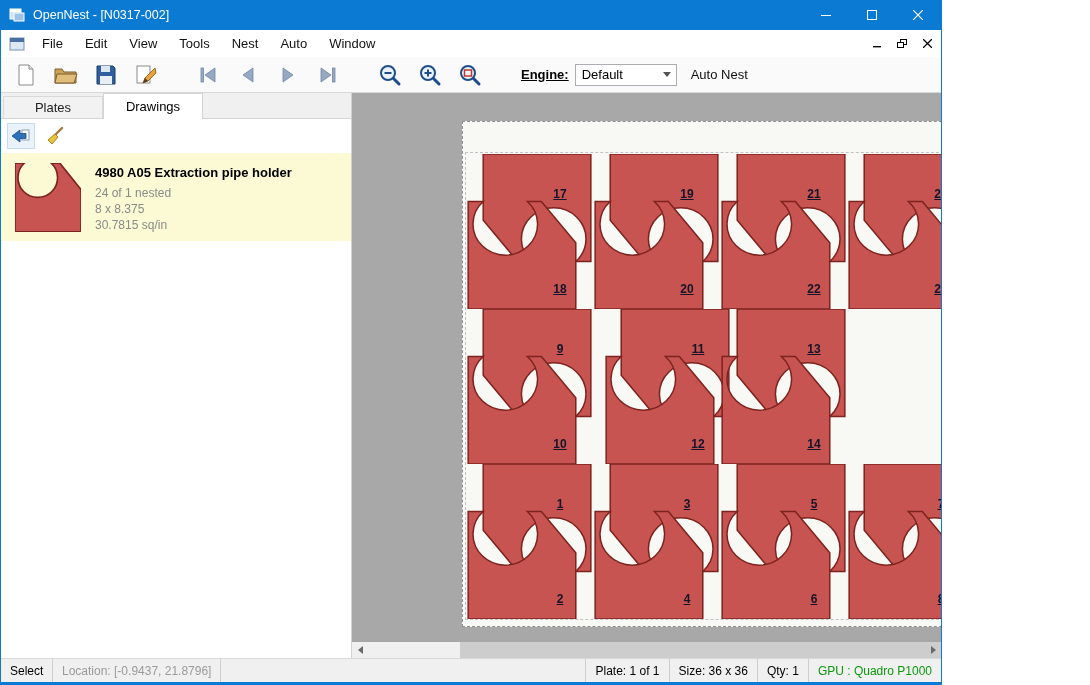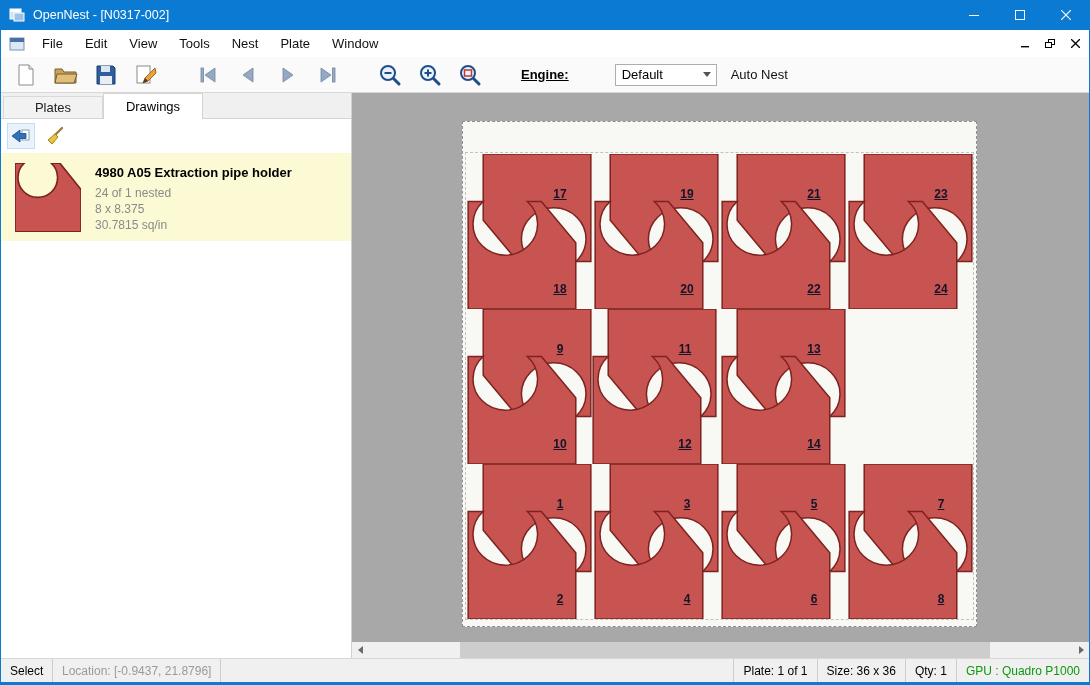--- a/index.html
+++ b/index.html
@@ -1,17 +1,17 @@
 <!DOCTYPE html>
 <html style="--accent: #0a7ad2; --canvas-bg: #a8a8a8; --selection-bg: #fbfad4; --gpu-green: #0a9a0a; --part-fill: #c75450; --part-stroke: #7d231f;"><head>
 <meta charset="utf-8">
 <style>
   * { margin:0; padding:0; box-sizing:border-box; }
   html,body { width:1090px; height:685px; overflow:hidden; font-family:"Liberation Sans", sans-serif; }
-  .window { width:1090px; height:685px; display:flex; flex-direction:column; background:#fff;
+  .window { width:942px; height:685px; display:flex; flex-direction:column; background:#fff;
             border-left:1px solid var(--accent,#0a7ad2); border-right:1px solid var(--accent,#0a7ad2); }
 
   
   .titlebar { height:30px; background:var(--accent,#0a7ad2); display:flex; align-items:center; color:#fff; flex:none; }
   .titlebar .app-icon { margin-left:8px; width:16px; height:16px; }
   .titlebar .title { margin-left:8px; font-size:12.5px; }
   .titlebar .spacer { flex:1; }
   .capbtn { width:46px; height:30px; display:flex; align-items:center; justify-content:center; }
 
   
@@ -22,21 +22,21 @@
   .mdibtn { width:22px; height:22px; display:flex; align-items:center; justify-content:center; margin-right:3px; }
   .mdi-restore-glyph { position:relative; width:10px; height:10px; }
   .mdi-restore-glyph .r1 { position:absolute; left:3px; top:0; width:7px; height:6px; border:1px solid #000; }
   .mdi-restore-glyph .r2 { position:absolute; left:0; top:3px; width:7px; height:6px; border:1px solid #000; background:#fff; }
 
   
   .toolbar { height:36px; background:#fafafa; border-bottom:1px solid #d8d8d8; display:flex; align-items:center; padding-left:10px; flex:none; }
   .tbtn { width:30px; height:28px; display:flex; align-items:center; justify-content:center; margin-right:10px; border:1px solid transparent; }
   .tgap { width:22px; }
   .engine-label { font-size:13px; font-weight:bold; margin:0 6px 0 26px;text-decoration:underline; }
-  .combo { width:102px; height:22px; border:1px solid #abadb3; background:#fff; display:flex; align-items:center; font-size:13px;margin-left:40px; }
+  .combo { width:102px; height:22px; border:1px solid #abadb3; background:#fff; display:flex; align-items:center; font-size:13px; }
   .combo .val { flex:1; padding-left:6px; }
   .combo .dd { width:17px; height:100%; display:flex; align-items:center; justify-content:center; }
   .tri-down { width:0; height:0; border-left:4px solid transparent; border-right:4px solid transparent; border-top:5px solid #535353; }
   .autonest { font-size:13px; margin-left:14px; color:#111; }
 
   
   .main { height:565px; display:flex; flex:none; position:relative; }
 
   .left-panel { width:350px; background:#fff; display:flex; flex-direction:column; }
   .tabstrip { height:26px; background:#f0f0f0; display:flex; align-items:flex-end; padding-left:2px; border-bottom:1px solid #d4d4d4; }
@@ -110,21 +110,21 @@
   <div class="menubar">
     <svg class="mdi-icon" viewBox="0 0 16 14">
       <rect x="1" y="1" width="14" height="12" fill="#dce9f5" stroke="#7a93ad"></rect>
       <rect x="1" y="1" width="14" height="4" fill="#4a6fa5"></rect>
     </svg>
     <span class="menu-item">File</span>
     <span class="menu-item">Edit</span>
     <span class="menu-item">View</span>
     <span class="menu-item">Tools</span>
     <span class="menu-item">Nest</span>
-    <span class="menu-item">Plate</span>
+    <span class="menu-item">Auto</span>
     <span class="menu-item">Window</span>
     <span class="spacer"></span>
     <div class="mdibtn">
       <svg width="9" height="9">
           <rect x="0" y="7" width="8" height="1.4" fill="#000"></rect>
         </svg>
     </div>
     <div class="mdibtn">
       <span class="mdi-restore-glyph">
           <span class="r1"></span>
@@ -293,21 +293,21 @@
     <span class="pnum lower">24</span>
   </div>
           <div class="pair-cell" style="left: 3px; top: 187px;">
     <svg viewBox="0 0 118 150" preserveAspectRatio="none">
       <path transform="translate(16,0) rotate(180 50 52)" d="M 0 0 L 14 0 A 30 30 0 1 0 55 0 L 68 0 L 100 40 L 100 104 L 0 104 Z" stroke-width="1.4" fill="#c75450" stroke="#7d231f"></path>
       <path transform="translate(2,46)" d="M 0 0 L 14 0 A 30 30 0 1 0 55 0 L 68 0 L 100 40 L 100 104 L 0 104 Z" stroke-width="1.4" fill="#c75450" stroke="#7d231f"></path>
     </svg>
     <span class="pnum upper">9</span>
     <span class="pnum lower">10</span>
   </div>
-          <div class="pair-cell" style="left: 128px; top: 187px;">
+          <div class="pair-cell" style="left: 141px; top: 187px;">
     <svg viewBox="0 0 118 150" preserveAspectRatio="none">
       <path transform="translate(16,0) rotate(180 50 52)" d="M 0 0 L 14 0 A 30 30 0 1 0 55 0 L 68 0 L 100 40 L 100 104 L 0 104 Z" stroke-width="1.4" fill="#c75450" stroke="#7d231f"></path>
       <path transform="translate(2,46)" d="M 0 0 L 14 0 A 30 30 0 1 0 55 0 L 68 0 L 100 40 L 100 104 L 0 104 Z" stroke-width="1.4" fill="#c75450" stroke="#7d231f"></path>
     </svg>
     <span class="pnum upper">11</span>
     <span class="pnum lower">12</span>
   </div>
           <div class="pair-cell" style="left: 257px; top: 187px;">
     <svg viewBox="0 0 118 150" preserveAspectRatio="none">
       <path transform="translate(16,0) rotate(180 50 52)" d="M 0 0 L 14 0 A 30 30 0 1 0 55 0 L 68 0 L 100 40 L 100 104 L 0 104 Z" stroke-width="1.4" fill="#c75450" stroke="#7d231f"></path>

